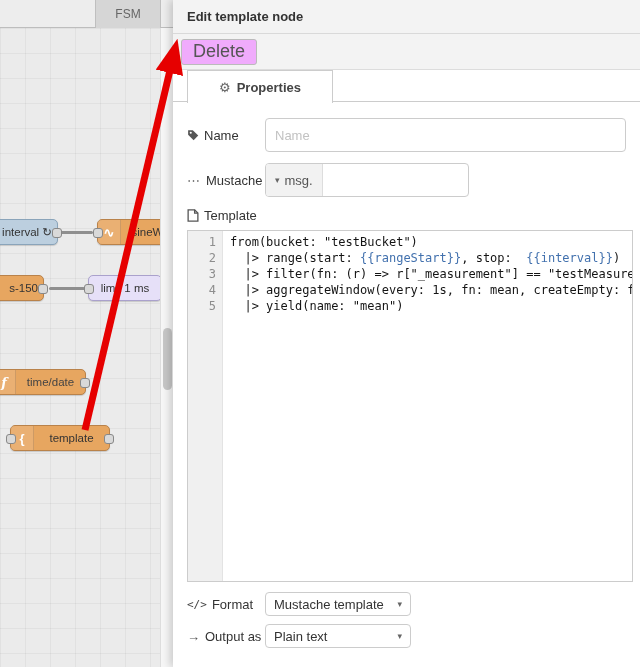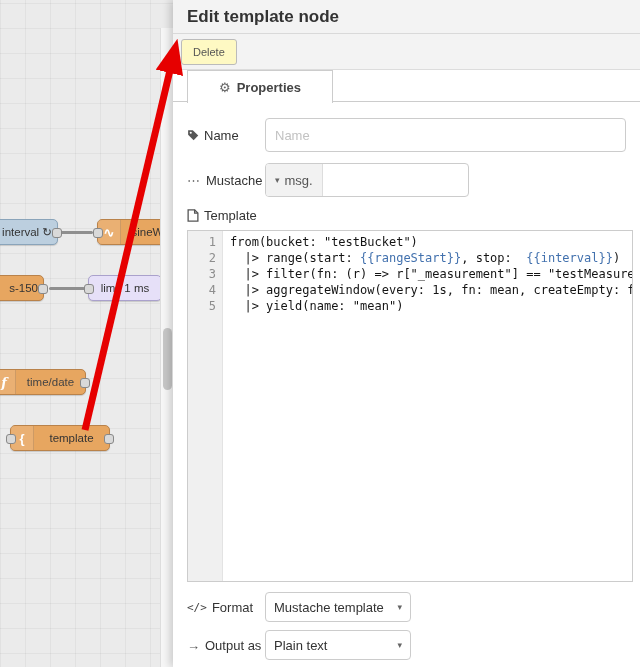--- a/index.html
+++ b/index.html
@@ -45,24 +45,24 @@
   .ws-scrollbar{position:absolute;left:160px;top:28px;width:13px;height:639px;background:#f6f6f6;border-left:1px solid #ddd;z-index:5}
   .ws-scroll-thumb{position:absolute;left:2px;top:300px;width:9px;height:62px;background:#c7c7c7;border-radius:5px}
 
   
   .arrow-svg{position:absolute;left:0;top:0;width:640px;height:667px;z-index:40;pointer-events:none}
 
   
   .panel{position:absolute;left:173px;top:0;width:467px;height:667px;background:#fff;z-index:10;
     box-shadow:-3px 0 8px rgba(0,0,0,0.18)}
   .panel-header{height:34px;background:#f3f3f3;border-bottom:1px solid #d9d9d9;display:flex;align-items:center;
-    padding:0 14px;font-size:17px;font-weight:bold;color:#333}
+    padding:0 14px;font-size:13px;font-weight:bold;color:#333}
   .panel-toolbar{height:36px;background:#f3f3f3;border-bottom:1px solid #dcdcdc;display:flex;align-items:center;padding:0 8px}
-  .btn-delete{height:26px;padding:0 11px;background:#fef9c3;border:1px solid #bbb;border-radius:3px;
-    font-size:11px;color:#555;font-family:inherit;cursor:pointer}
+  .btn-delete{height:26px;padding:0 11px;background:#f0abfc;border:1px solid #bbb;border-radius:3px;
+    font-size:18px;color:#555;font-family:inherit;cursor:pointer}
   .tab-row{position:relative;height:32px;background:#fff;border-bottom:1px solid #ccc;margin:0 0 0 0}
   .tab{position:absolute;left:14px;top:0;height:33px;width:146px;background:#fff;
     border:1px solid #ccc;border-bottom:none;display:flex;align-items:center;justify-content:center;gap:6px;
     font-size:13px;font-weight:bold;color:#444;z-index:2;cursor:pointer}
   .gear{font-weight:normal;color:#666;font-size:13px}
 
   .form{padding:16px 14px 0 14px}
   .frow{display:flex;align-items:center;margin-bottom:11px}
   .flabel{width:78px;flex:none;display:flex;align-items:center;gap:5px;font-size:13px;color:#333}
   .flabel svg{flex:none}
@@ -78,31 +78,36 @@
   .tmpl-label{display:flex;align-items:center;gap:5px;font-size:13px;color:#333;margin:4px 0 7px 0}
 
   .editor{display:flex;width:446px;height:352px;border:1px solid #ccc;background:#fff;
     font-family:"DejaVu Sans Mono",monospace;font-size:12px;line-height:16px;cursor:text}
   .gutter{width:35px;flex:none;background:#f0f0f0;border-right:1px solid #e3e3e3;color:#8d8d8d;
     text-align:right;padding:3px 6px 0 0}
   .codearea{flex:1;padding:3px 0 0 7px;overflow:hidden}
   .code-line{white-space:pre;color:#141414}
   .tok{color:var(--mustache-token)}
 
-  .select{width:146px;height:30px;border:1px solid #ccc;border-radius:4px;background:#fff;
+  .select{width:146px;height:24px;border:1px solid #ccc;border-radius:4px;background:#fff;
     display:flex;align-items:center;justify-content:space-between;padding:0 8px;font-size:13px;color:#333;cursor:pointer}
   .mono-icon{font-family:"DejaVu Sans Mono",monospace;font-size:11px;color:#444}
 </style>
 </head>
 <body>
 
 <div class="stage">
 
   <div class="workspace">
 
+    <div class="ws-tabbar">
+      <div class="ws-tab">
+        <span>FSM</span>
+      </div>
+    </div>
 
     <div class="wire" style="left:57px;top:231px;width:36px"></div>
     <div class="wire" style="left:49px;top:287px;width:36px"></div>
 
     <div class="node node-blue" style="top:219px;left:-40px;width:98px">
       <span class="node-label label-right">interval ↻</span>
       <span class="port port-right"></span>
     </div>
 
     <div class="node node-orange" style="top:219px;left:97px;width:78px">

